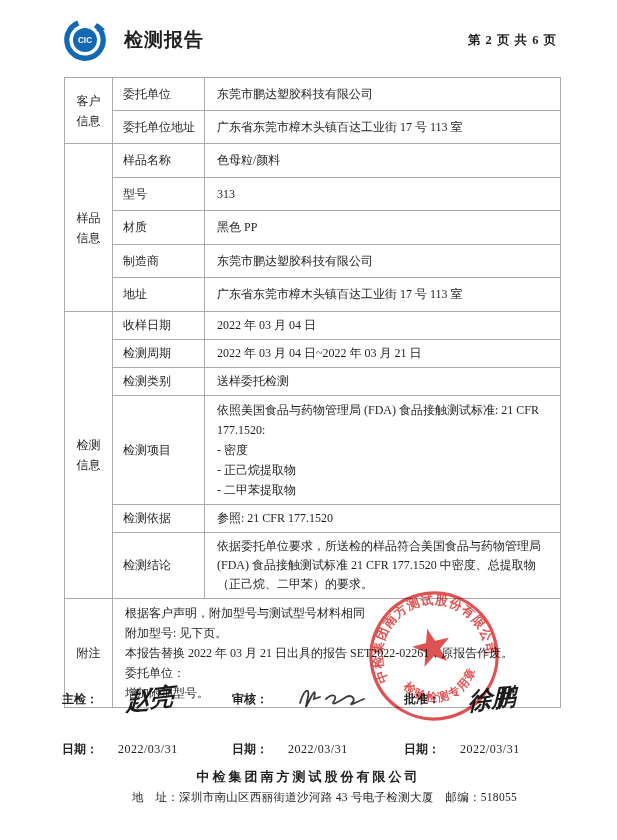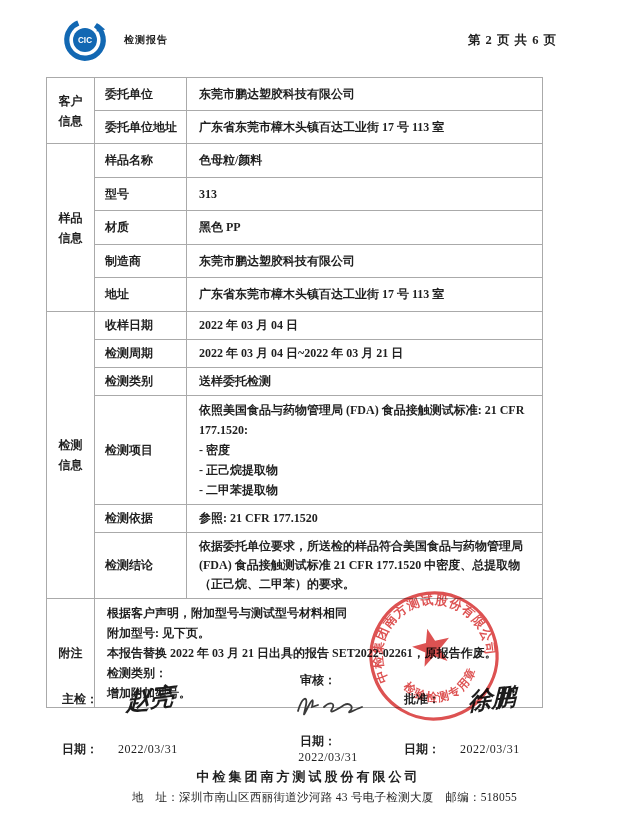--- a/index.html
+++ b/index.html
@@ -8,43 +8,43 @@
     width:617px; height:840px; position:relative;
     font-family:"Liberation Serif","DejaVu Serif",serif;
     color:#1f1f1f; overflow:hidden;
   }
   .page { position:absolute; inset:0; }
 
   
   .header { position:absolute; top:14px; left:62px; right:60px; height:52px;
     display:flex; align-items:center; }
   .logo { width:46px; height:46px; flex:0 0 46px; }
-  .hdr-title { font-size:10px; font-weight:bold; margin-left:16px; letter-spacing:1px; }
+  .hdr-title { font-size:19px; font-weight:bold; margin-left:16px; letter-spacing:1px; }
   .hdr-no { font-size:12.5px; font-weight:bold; margin-left:78px; white-space:nowrap; }
   .hdr-page { font-size:12.5px; font-weight:bold; margin-left:auto; white-space:nowrap; letter-spacing:1px; }
 
   
-  table.report { position:absolute; top:77px; left:46px; width:496px;
-    border-collapse:collapse; table-layout:fixed;font-weight:bold; }
+  table.report { position:absolute; top:77px; left:64px; width:496px;
+    border-collapse:collapse; table-layout:fixed; }
   table.report td { border:1px solid #aaaaaa; font-size:12px; vertical-align:middle; }
   td.group { width:48px; text-align:center; line-height:20px; padding:4px 2px; }
   td.field { width:92px; padding:4px 0 4px 10px; }
   td.value { padding:4px 10px 4px 12px; line-height:19px; }
   tr.h33 { height:33px; } tr.h34 { height:34px; }
   tr.h27 { height:27px; } tr.h26 { height:26px; }
   tr.h85 { height:85px; } tr.h46 { height:46px; } tr.h100 { height:100px; }
   .vline { display:block; }
   .mline { display:block; line-height:20px; }
 
   
   .sign-area { position:absolute; top:672px; left:62px; width:496px; height:92px; }
   .sign-row { display:flex; height:54px; }
   .date-row { display:flex; height:26px; margin-top:10px; align-items:center; }
   .sig-col { display:flex; align-items:center; }
-  .col1 { width:170px;align-items:center; } .col2 { width:172px;flex-direction:column; } .col3 { width:154px; }
+  .col1 { width:170px;align-items:center; } .col2 { width:172px; } .col3 { width:154px; }
   .role-label, .date-label { font-size:12px; font-weight:bold; }
   .sig-name { font-size:24px; font-style:italic; font-weight:bold; color:#1c1c1c;
     transform:rotate(-7deg) skewX(-8deg); margin-left:28px; white-space:nowrap; }
   .sig-scribble { margin-left:26px; }
   .date-value { font-size:12px; margin-left:20px; letter-spacing:.5px; }
 
   
   .stamp { position:absolute; left:364px; top:586px; width:140px; height:140px;
     transform:rotate(-14deg); opacity:.88; mix-blend-mode:multiply; pointer-events:none; }
 
@@ -154,21 +154,21 @@
     </tr>
 
     <tr class="h100">
       <td class="group">
         <span class="vline">附注</span>
       </td>
       <td class="value" colspan="2" style="vertical-align:middle;">
         <span class="mline">根据客户声明，附加型号与测试型号材料相同</span>
         <span class="mline">附加型号: 见下页。</span>
         <span class="mline">本报告替换 2022 年 03 月 21 日出具的报告 SET2022-02261，原报告作废。</span>
-        <span class="mline">检测类别：</span>
+        <span class="mline">委托单位：</span>
         <span class="mline">增加附加型号。</span>
       </td>
     </tr>
   </tbody>
     </table>
 
   <div class="sign-area">
     <div class="sign-row">
       <div class="sig-col col1">
         <span class="role-label">主检：</span>

